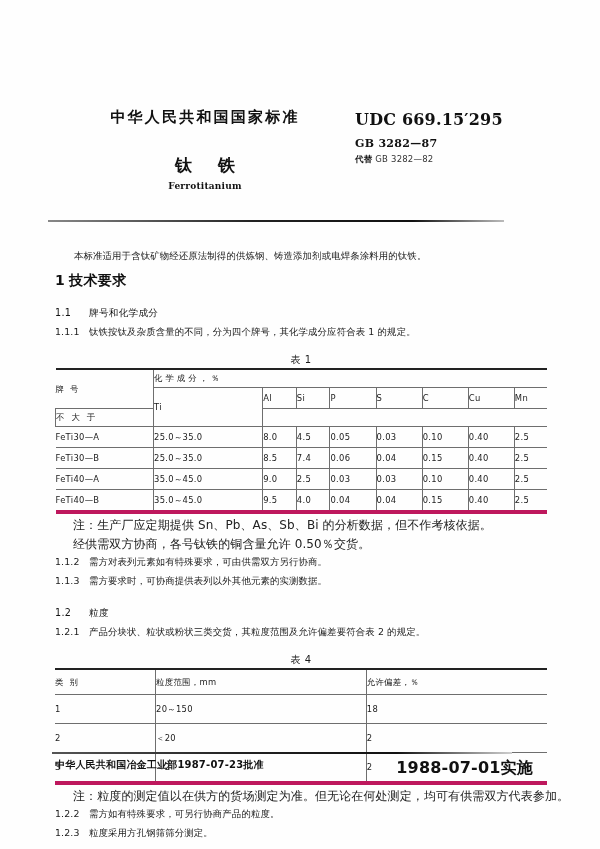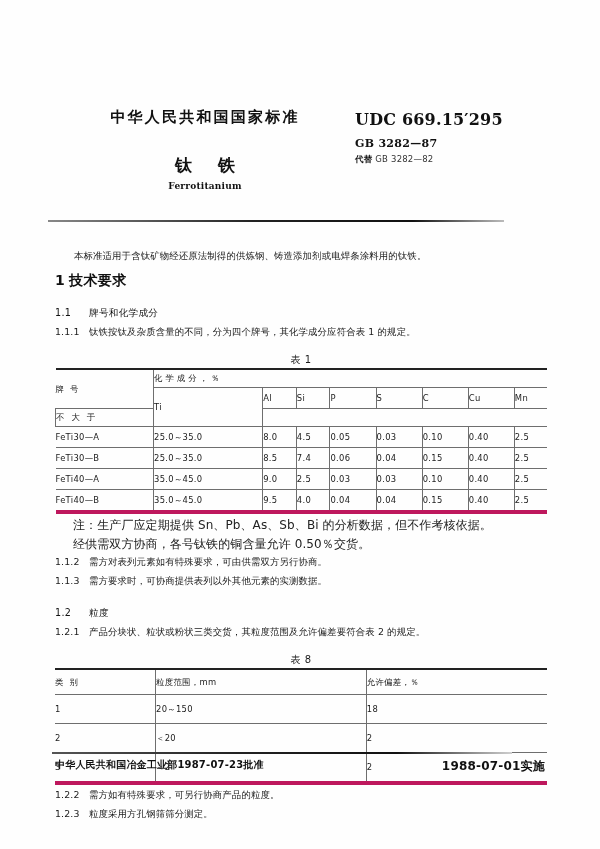--- a/index.html
+++ b/index.html
@@ -205,22 +205,22 @@
     position: absolute;
     left: 0; top: 0;
     font-size: 10px;
     font-weight: bold;
     color: #111;
     letter-spacing: 0.2px;
     white-space: nowrap;
   }
   .foot-right {
     position: absolute;
-    right: 0; top: 0;
-    font-size: 12px;
+    right: 12px; top: 0;
+    font-size: 16px;
     font-weight: bold;
     color: #111;
     letter-spacing: 0.2px;
     white-space: nowrap;
   }
 </style>
 </head>
 <body>
 
 <div class="page">
@@ -339,21 +339,21 @@
     </div>
 
     <div class="sec-h2">
       <span class="sec-num">1.2</span><span>粒度</span>
     </div>
 
     <div class="para">
       <span class="sec-num">1.2.1</span><span>产品分块状、粒状或粉状三类交货，其粒度范围及允许偏差要符合表 2 的规定。</span>
     </div>
 
-    <div class="tbl-caption">表 8</div>
+    <div class="tbl-caption">表 4</div>
 
     <table class="gb t2">
       <tbody>
         <tr class="rt-top">
           <th class="c1 edge-l">类别</th>
           <th>粒度范围，mm</th>
           <th class="edge-r">允许偏差，％</th>
         </tr>
         <tr>
           <td class="edge-l">1</td>
@@ -366,20 +366,21 @@
           <td class="edge-r">2</td>
         </tr>
         <tr class="rt-bot">
           <td class="edge-l">3</td>
           <td>＜2</td>
           <td class="edge-r">2</td>
         </tr>
       </tbody>
     </table>
 
+    <div class="note note-ind">注：粒度的测定值以在供方的货场测定为准。但无论在何处测定，均可有供需双方代表参加。</div>
 
     <div class="para">
       <span class="sec-num">1.2.2</span><span>需方如有特殊要求，可另行协商产品的粒度。</span>
     </div>
     <div class="para">
       <span class="sec-num">1.2.3</span><span>粒度采用方孔钢筛筛分测定。</span>
     </div>
 
   </div>
 

